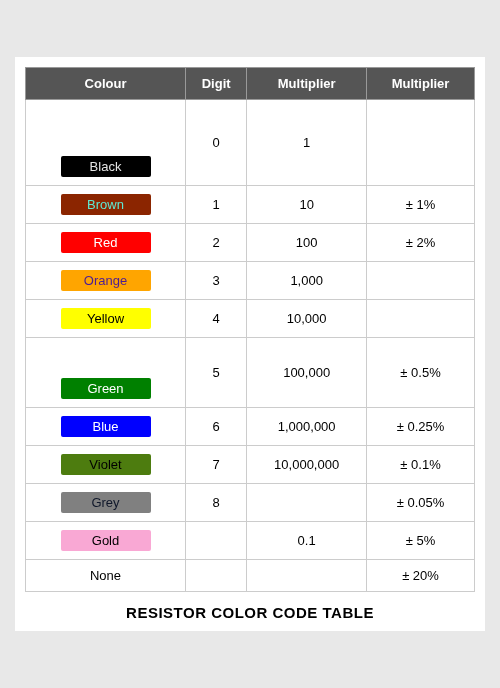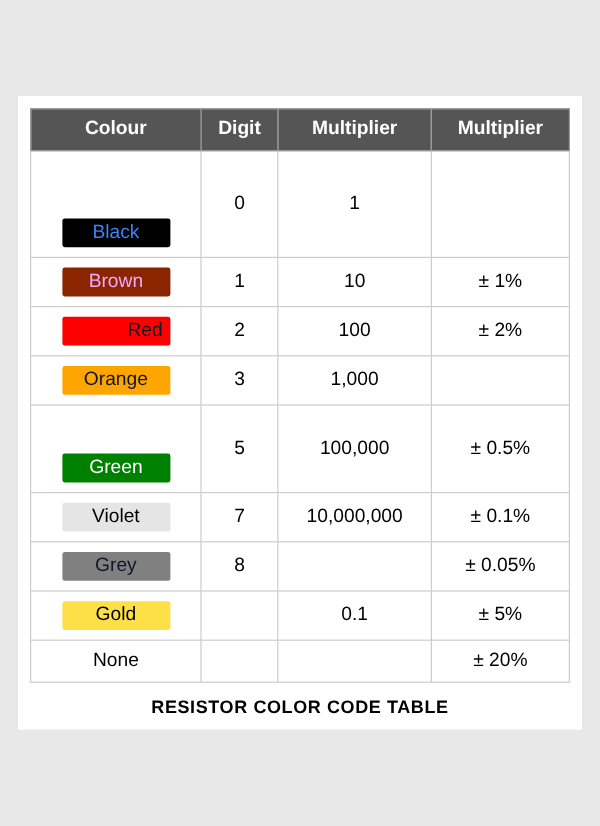--- a/index.html
+++ b/index.html
@@ -13,21 +13,21 @@
       font-family: Arial, sans-serif;
     }
     .container {
       background: #fff;
       width: 470px;
       padding: 10px;
     }
     table {
       width: 100%;
       border-collapse: collapse;
-      font-size: 16px;
+      font-size: 13px;
     }
     thead tr th {
       background: #555;
       color: #fff;
       padding: 8px 4px;
       text-align: center;
       border: 1px solid #999;
       font-weight: bold;
     }
     tbody tr td {
@@ -58,63 +58,75 @@
     <thead>
       <tr>
         <th>Colour</th>
         <th>Digit</th>
         <th>Multiplier</th>
         <th>Multiplier</th>
       </tr>
     </thead>
     <tbody id="table-body">
     <tr>
-          <td><span class="colour-swatch" style="background-color: rgb(0, 0, 0); color: #3b82f6; margin-top: 48px;">Black</span></td>
+          <td><span class="colour-swatch" style="background-color: rgb(0, 0, 0); color: #e5e5e5; margin-top: 48px;">Black</span></td>
           <td>0</td>
           <td>1</td>
           <td></td>
         </tr>
         <tr>
-          <td><span class="colour-swatch" style="background-color: rgb(139, 37, 0); color: #f0abfc;">Brown</span></td>
+          <td><span class="colour-swatch" style="background-color: rgb(139, 37, 0); color: #5eead4;">Brown</span></td>
           <td>1</td>
           <td>10</td>
           <td>± 1%</td>
         </tr>
         <tr>
-          <td><span class="colour-swatch" style="background-color: rgb(255, 0, 0); color: #0f172a; text-align: right;">Red</span></td>
+          <td><span class="colour-swatch" style="background-color: rgb(255, 0, 0); color: #ffffff;">Red</span></td>
           <td>2</td>
           <td>100</td>
           <td>± 2%</td>
         </tr>
         <tr>
-          <td><span class="colour-swatch" style="background-color: rgb(255, 165, 0); color: #0f172a;">Orange</span></td>
+          <td><span class="colour-swatch" style="background-color: rgb(255, 165, 0); color: #4c1d95;">Orange</span></td>
           <td>3</td>
           <td>1,000</td>
+          <td></td>
+        </tr>
+        <tr>
+          <td><span class="colour-swatch" style="background-color: rgb(255, 255, 0); color: rgb(0, 0, 0);">Yellow</span></td>
+          <td>4</td>
+          <td>10,000</td>
           <td></td>
         </tr>
         <tr>
           <td><span class="colour-swatch" style="background-color: rgb(0, 128, 0); color: rgb(255, 255, 255); margin-top: 32px;">Green</span></td>
           <td>5</td>
           <td>100,000</td>
           <td>± 0.5%</td>
         </tr>
         <tr>
-          <td><span class="colour-swatch" style="background-color: #e5e5e5; color: rgb(0, 0, 0);">Violet</span></td>
+          <td><span class="colour-swatch" style="background-color: rgb(0, 0, 255); color: rgb(255, 255, 255);">Blue</span></td>
+          <td>6</td>
+          <td>1,000,000</td>
+          <td>± 0.25%</td>
+        </tr>
+        <tr>
+          <td><span class="colour-swatch" style="background-color: #4d7c0f; color: rgb(0, 0, 0);">Violet</span></td>
           <td>7</td>
           <td>10,000,000</td>
           <td>± 0.1%</td>
         </tr>
         <tr>
           <td><span class="colour-swatch" style="background-color: rgb(128, 128, 128); color: #0f172a;">Grey</span></td>
           <td>8</td>
           <td></td>
           <td>± 0.05%</td>
         </tr>
         <tr>
-          <td><span class="colour-swatch" style="background-color: #fde047; color: rgb(0, 0, 0);">Gold</span></td>
+          <td><span class="colour-swatch" style="background-color: #f9a8d4; color: rgb(0, 0, 0);">Gold</span></td>
           <td></td>
           <td>0.1</td>
           <td>± 5%</td>
         </tr>
         <tr>
           <td style="text-align: center;">None</td>
           <td></td>
           <td></td>
           <td>± 20%</td>
         </tr>

